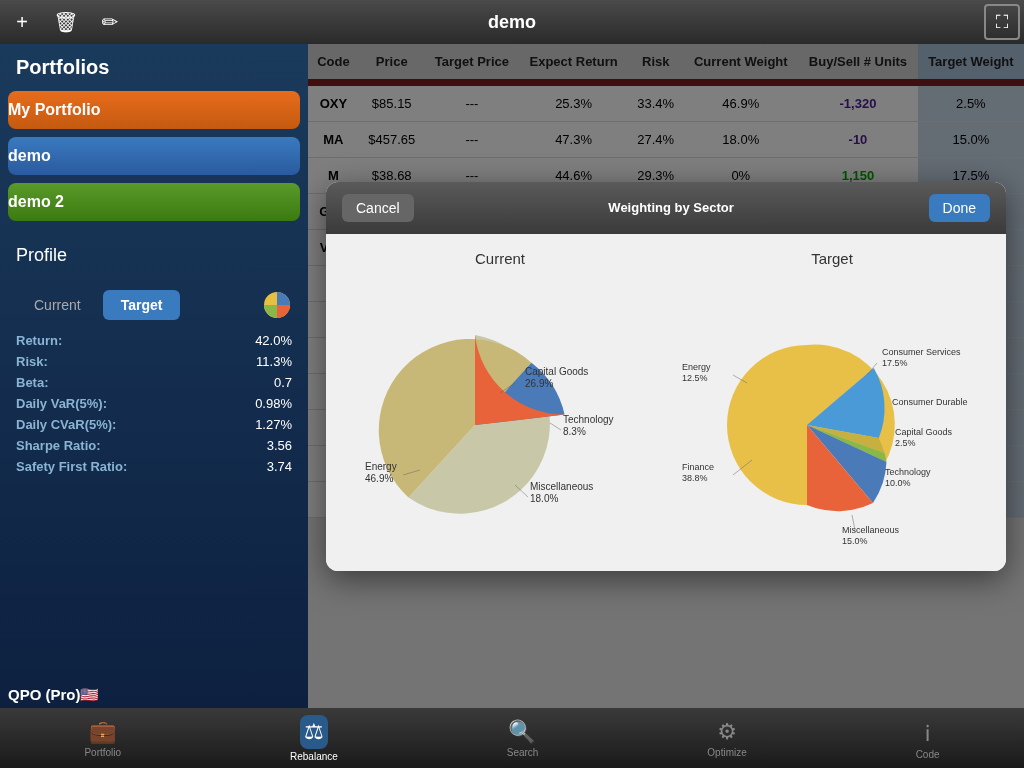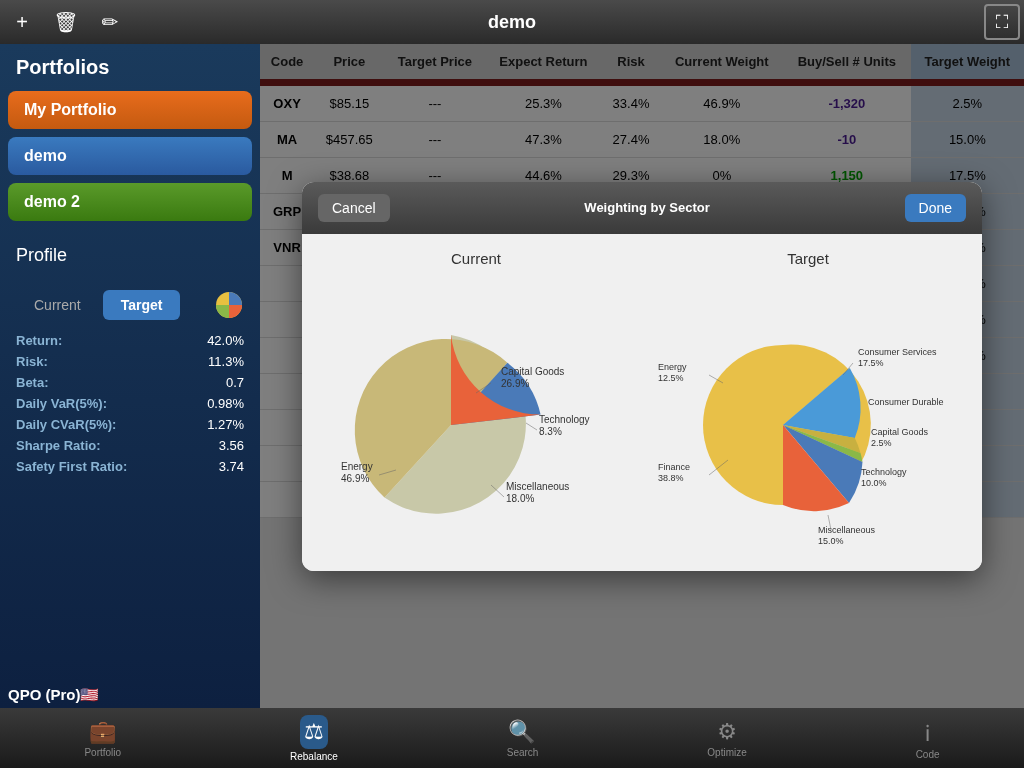--- a/index.html
+++ b/index.html
@@ -17,37 +17,37 @@
     #top-bar-title { color: #fff; font-size: 18px; font-weight: bold; }
     #top-bar-icons { position: absolute; left: 0; display: flex; gap: 0; }
     .top-icon { width: 44px; height: 44px; display: flex; align-items: center; justify-content: center; color: #fff; font-size: 20px; cursor: pointer; }
     #top-bar-fullscreen { position: absolute; right: 4px; top: 4px; width: 36px; height: 36px; display: flex; align-items: center; justify-content: center; color: #fff; font-size: 18px; border: 2px solid #888; border-radius: 4px; cursor: pointer; }
 
     
     #main-layout { display: flex; height: calc(768px - 44px - 60px); }
 
     
     #sidebar {
-      width: 260px;
+      width: 308px;
       background: linear-gradient(to bottom, #1a3a5c, #0d2040);
       display: flex;
       flex-direction: column;
       padding: 0;
       flex-shrink: 0;
     }
     #portfolios-header {
       color: #fff;
       font-size: 20px;
       font-weight: bold;
       padding: 12px 16px 8px 16px;
     }
     .portfolio-item {
       margin: 4px 8px;
       border-radius: 8px;
-      padding: 10px 16px;
+      padding: 10px 0;
       color: #fff;
       font-size: 16px;
       font-weight: bold;
       cursor: pointer;
       position: relative;
     }
     .portfolio-item-my { background: linear-gradient(to bottom, #e86c1c, #c45a10); }
     .portfolio-item-demo { background: linear-gradient(to bottom, #3a7abf, #2a5a9f); }
     .portfolio-item-demo2 { background: linear-gradient(to bottom, #5a9a2a, #3a7a10); }
 

